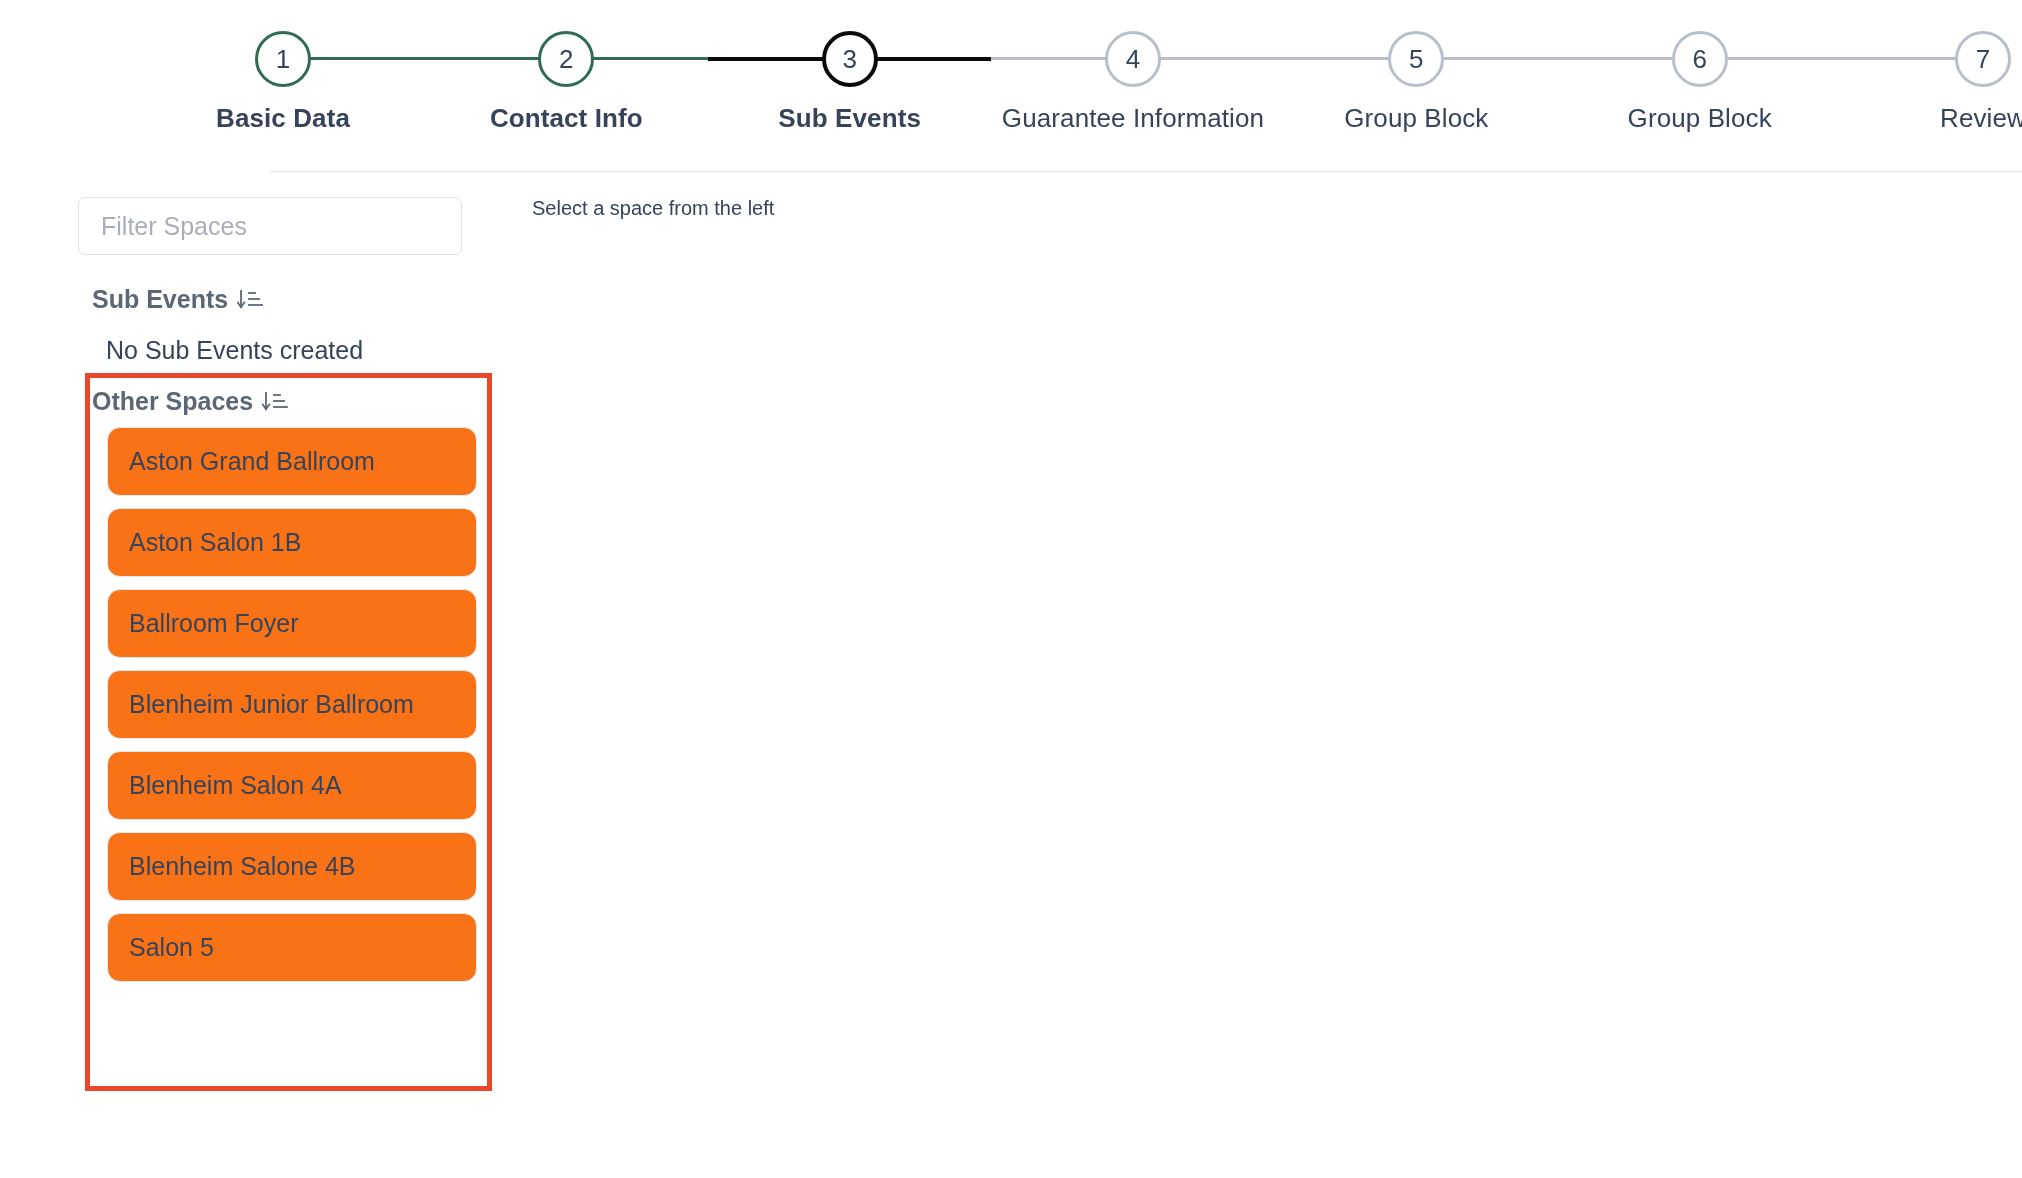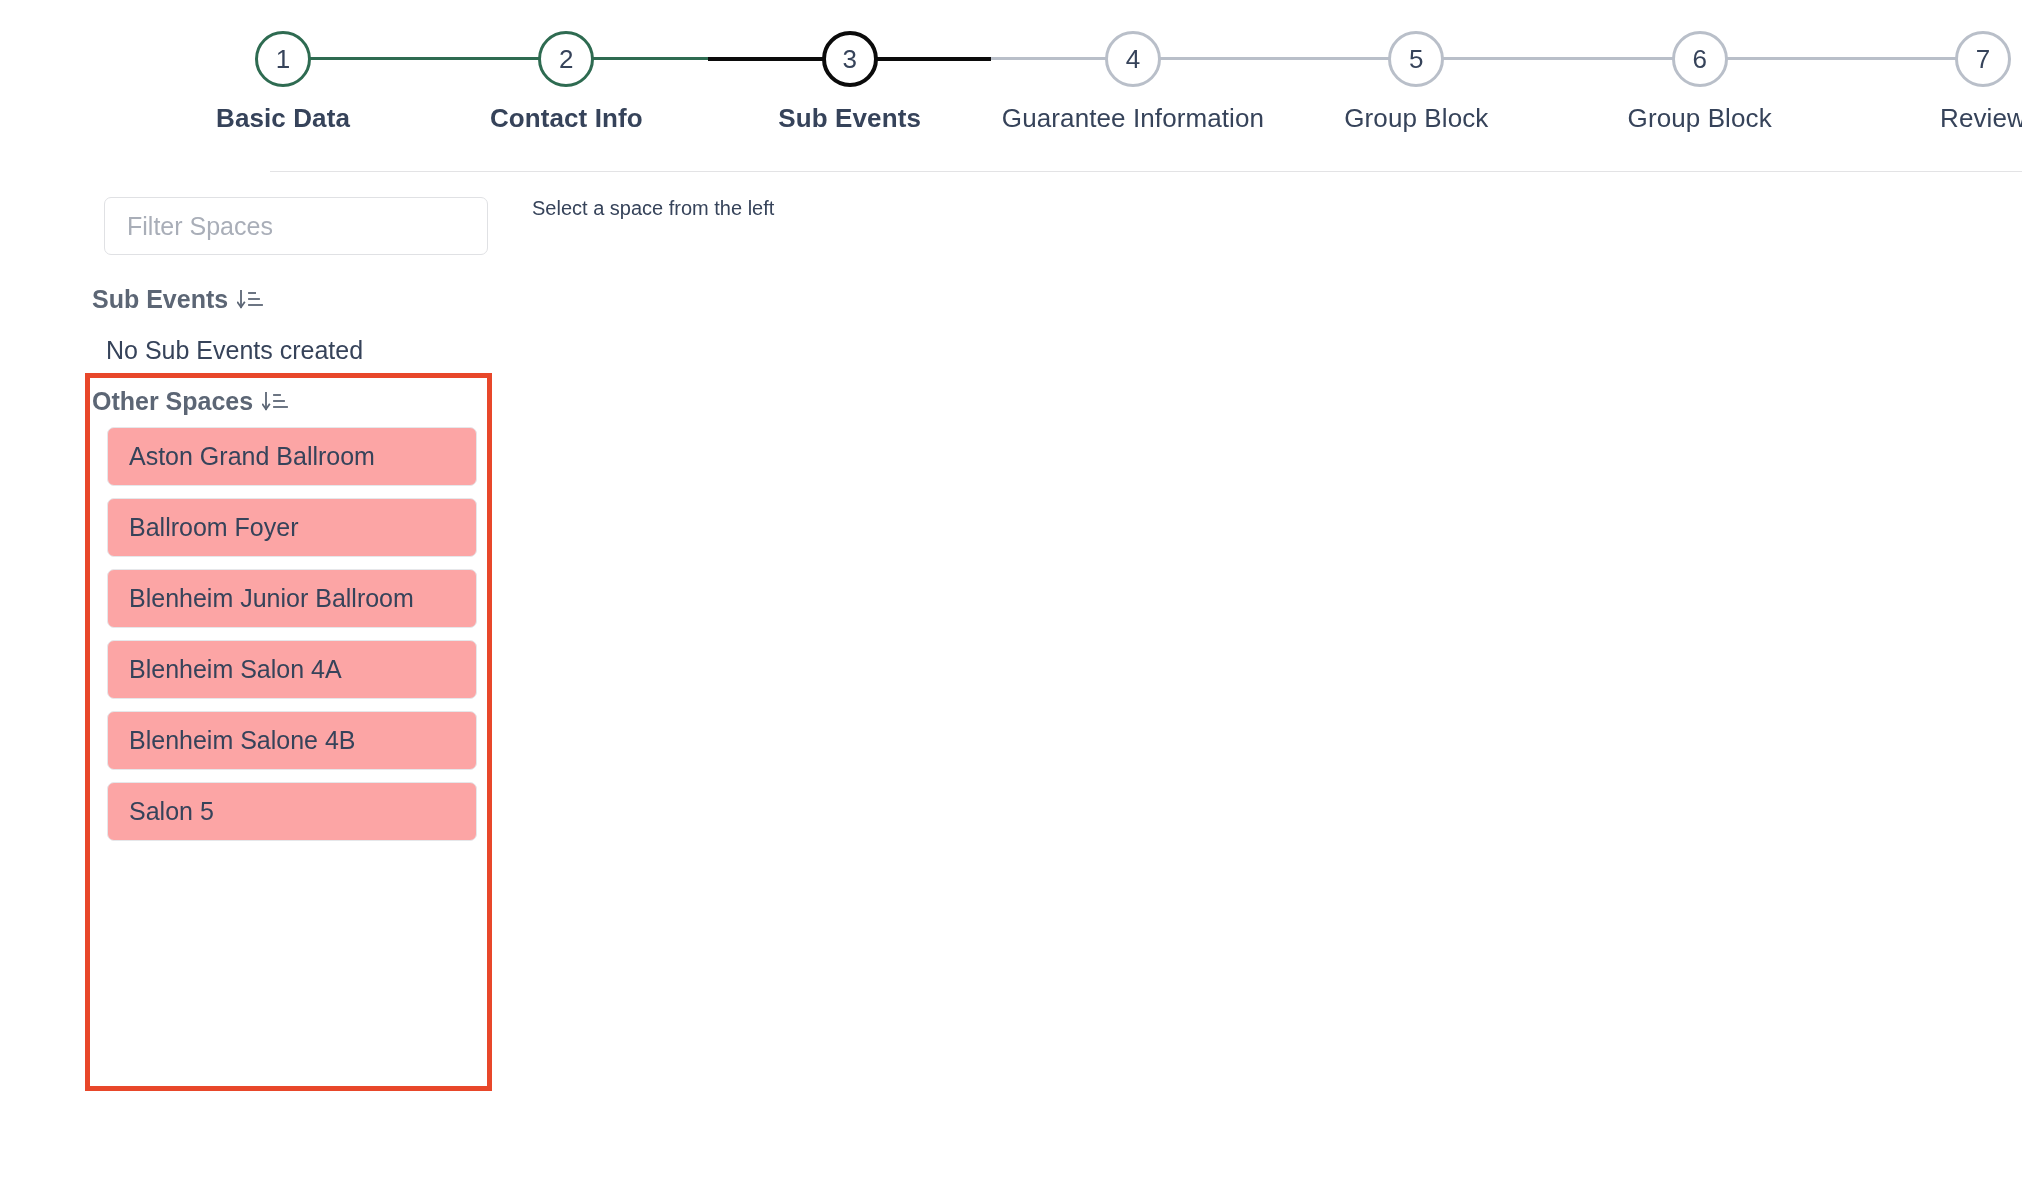--- a/index.html
+++ b/index.html
@@ -80,21 +80,21 @@
 
   
   #left-panel {
     position: absolute;
     left: 0;
     top: 190px;
     width: 520px;
   }
   #filter-input {
     position: absolute;
-    left: 104px;
+    left: 78px;
     top: 7px;
     width: 384px;
     height: 58px;
     border: 1px solid #e0e1e4;
     border-radius: 7px;
     background: #ffffff;
     font-family: "Liberation Sans", sans-serif;
     font-size: 25px;
     color: #36435a;
     padding: 16px 22px;
@@ -135,25 +135,25 @@
   #other-spaces-head { left: 92px; top: 197px; }
 
   #space-list {
     position: absolute;
     left: 107px;
     top: 237px;
     width: 370px;
   }
   .space-item {
     width: 370px;
-    height: 59px;
+    height: 69px;
     margin-bottom: 12px;
     border: 1px solid #e6e7ea;
-    border-radius: 7px;
-    background: #fca5a5;
+    border-radius: 13px;
+    background: #f97316;
     display: flex;
     align-items: center;
     padding-left: 21px;
     font-size: 25px;
     color: #36435a;
     cursor: pointer;
     white-space: nowrap;
     overflow: hidden;
   }
 
@@ -254,20 +254,23 @@
         </g>
       </svg>
     </span>
   </div>
 
   <div id="space-list">
       <div class="space-item">
         <span>Aston Grand Ballroom</span>
       </div>
       <div class="space-item">
+        <span>Aston Salon 1B</span>
+      </div>
+      <div class="space-item">
         <span>Ballroom Foyer</span>
       </div>
       <div class="space-item">
         <span>Blenheim Junior Ballroom</span>
       </div>
       <div class="space-item">
         <span>Blenheim Salon 4A</span>
       </div>
       <div class="space-item">
         <span>Blenheim Salone 4B</span>

